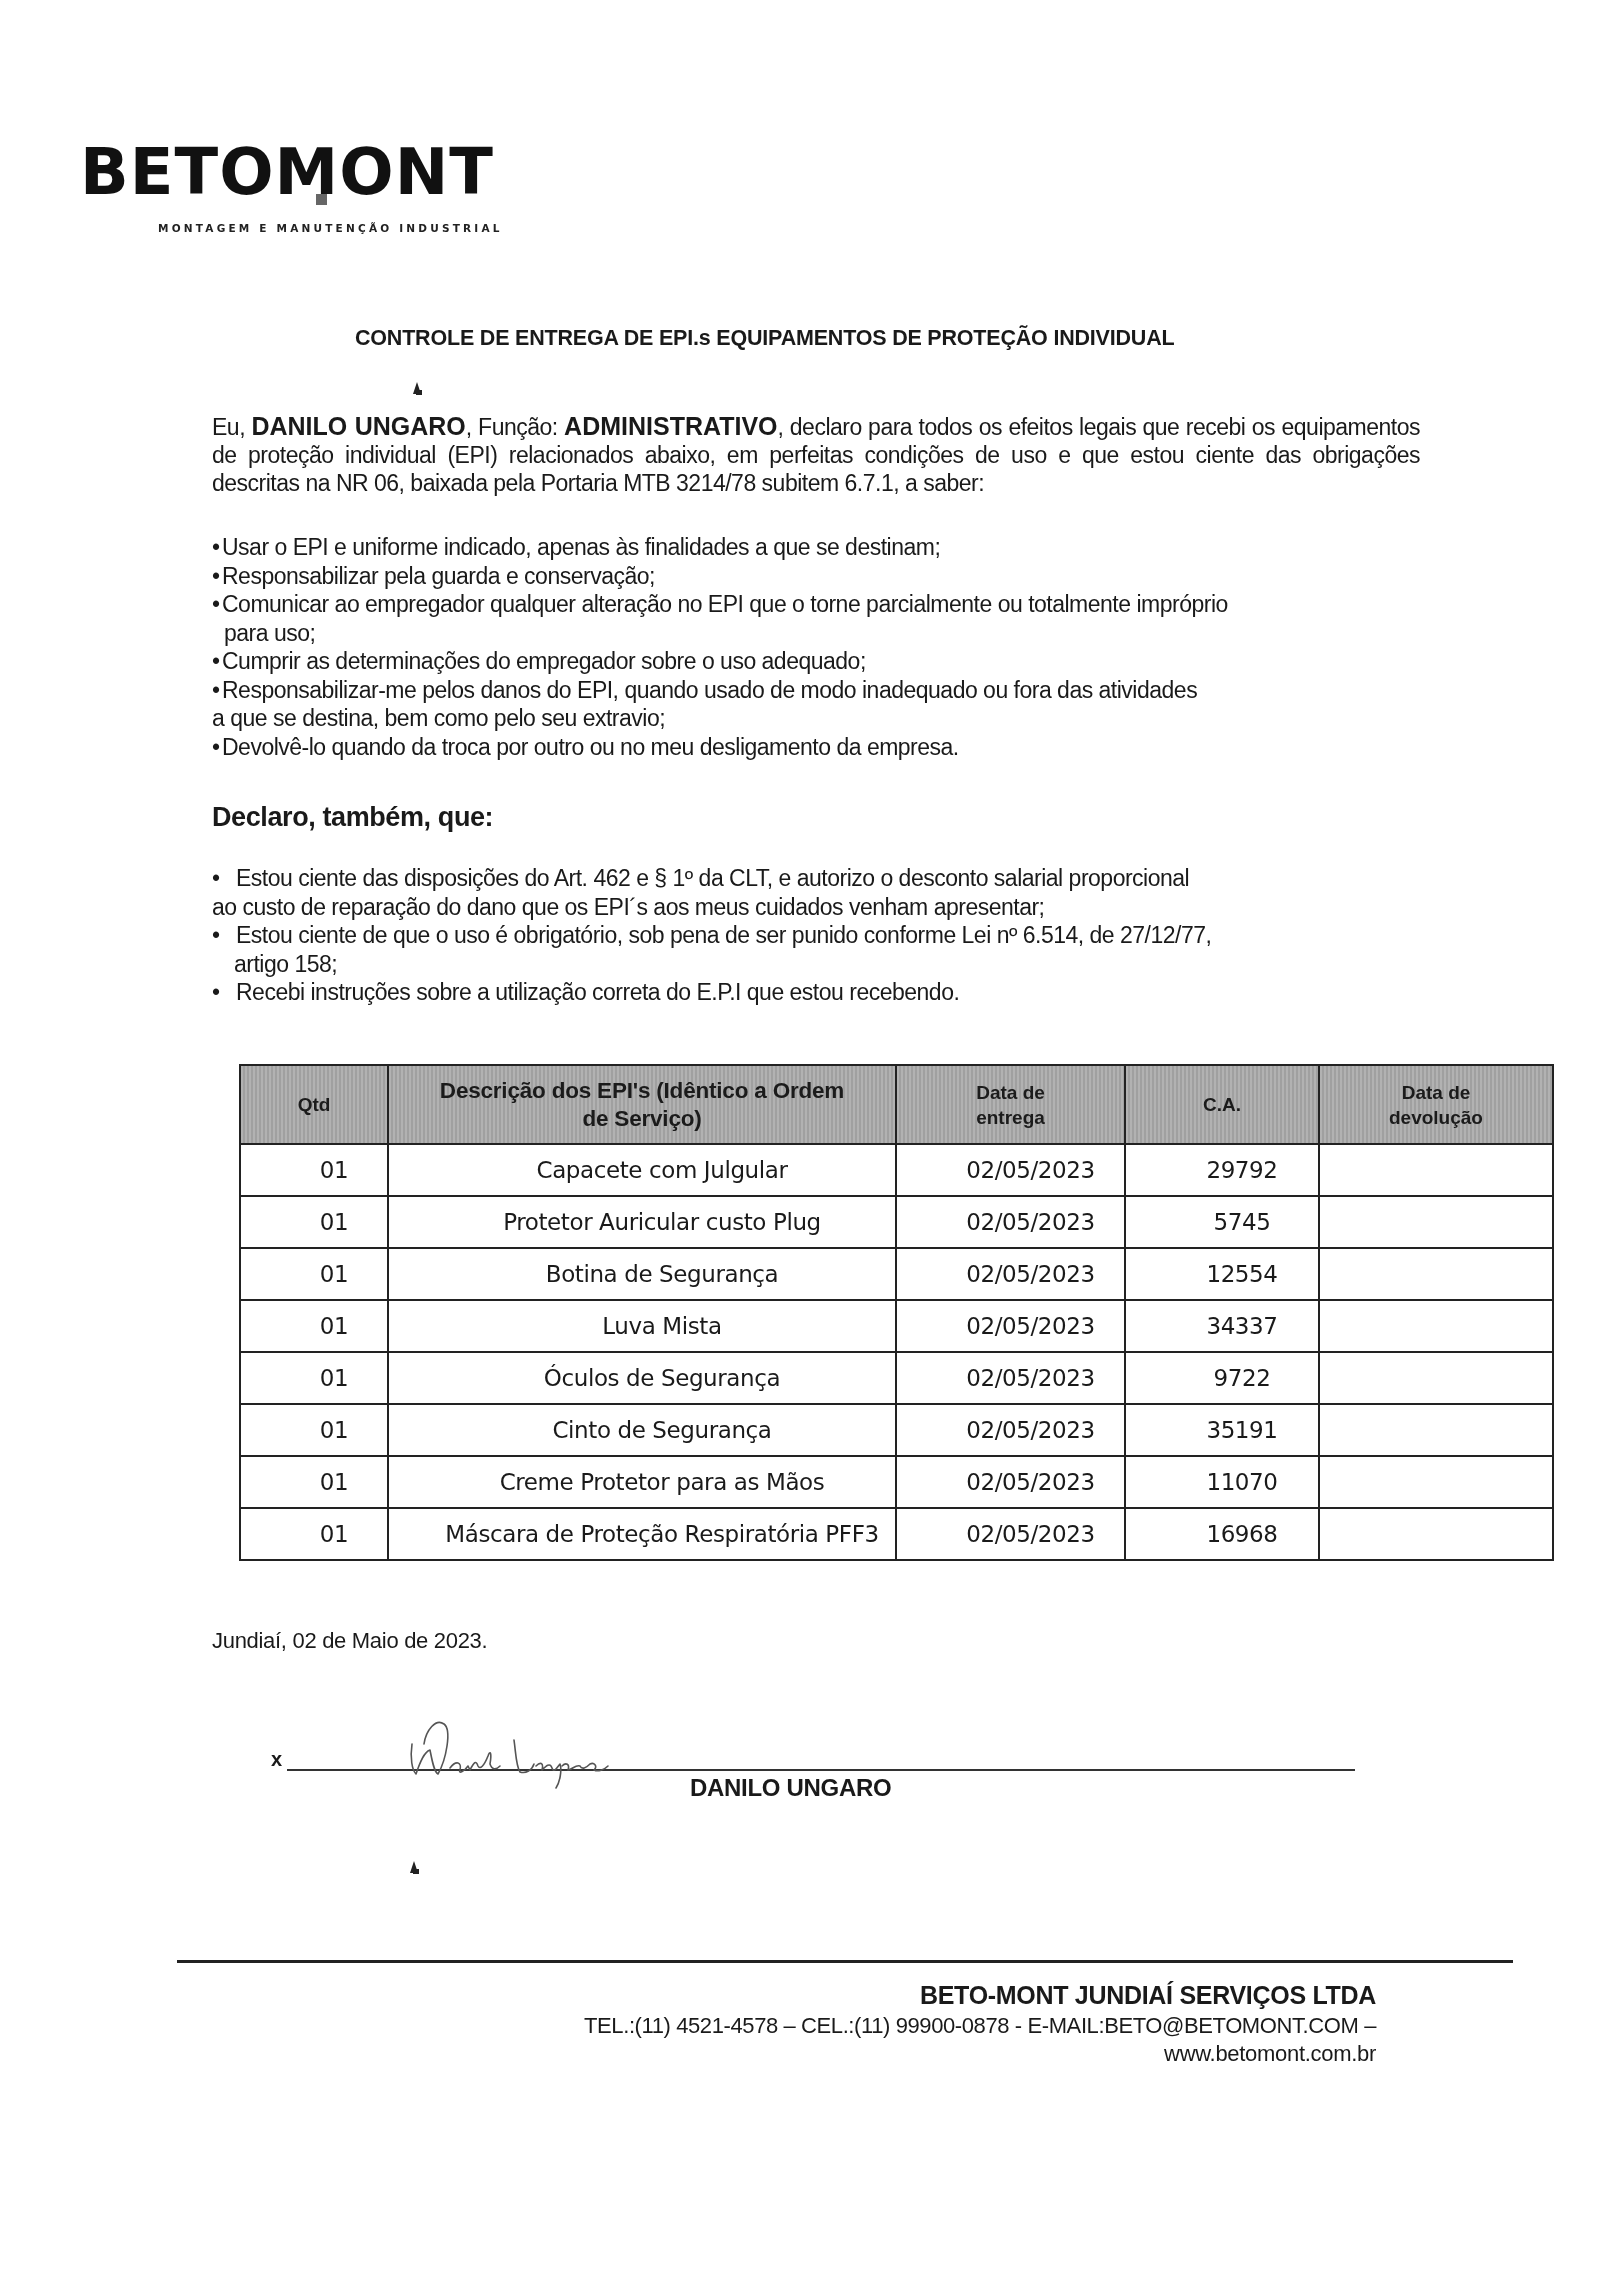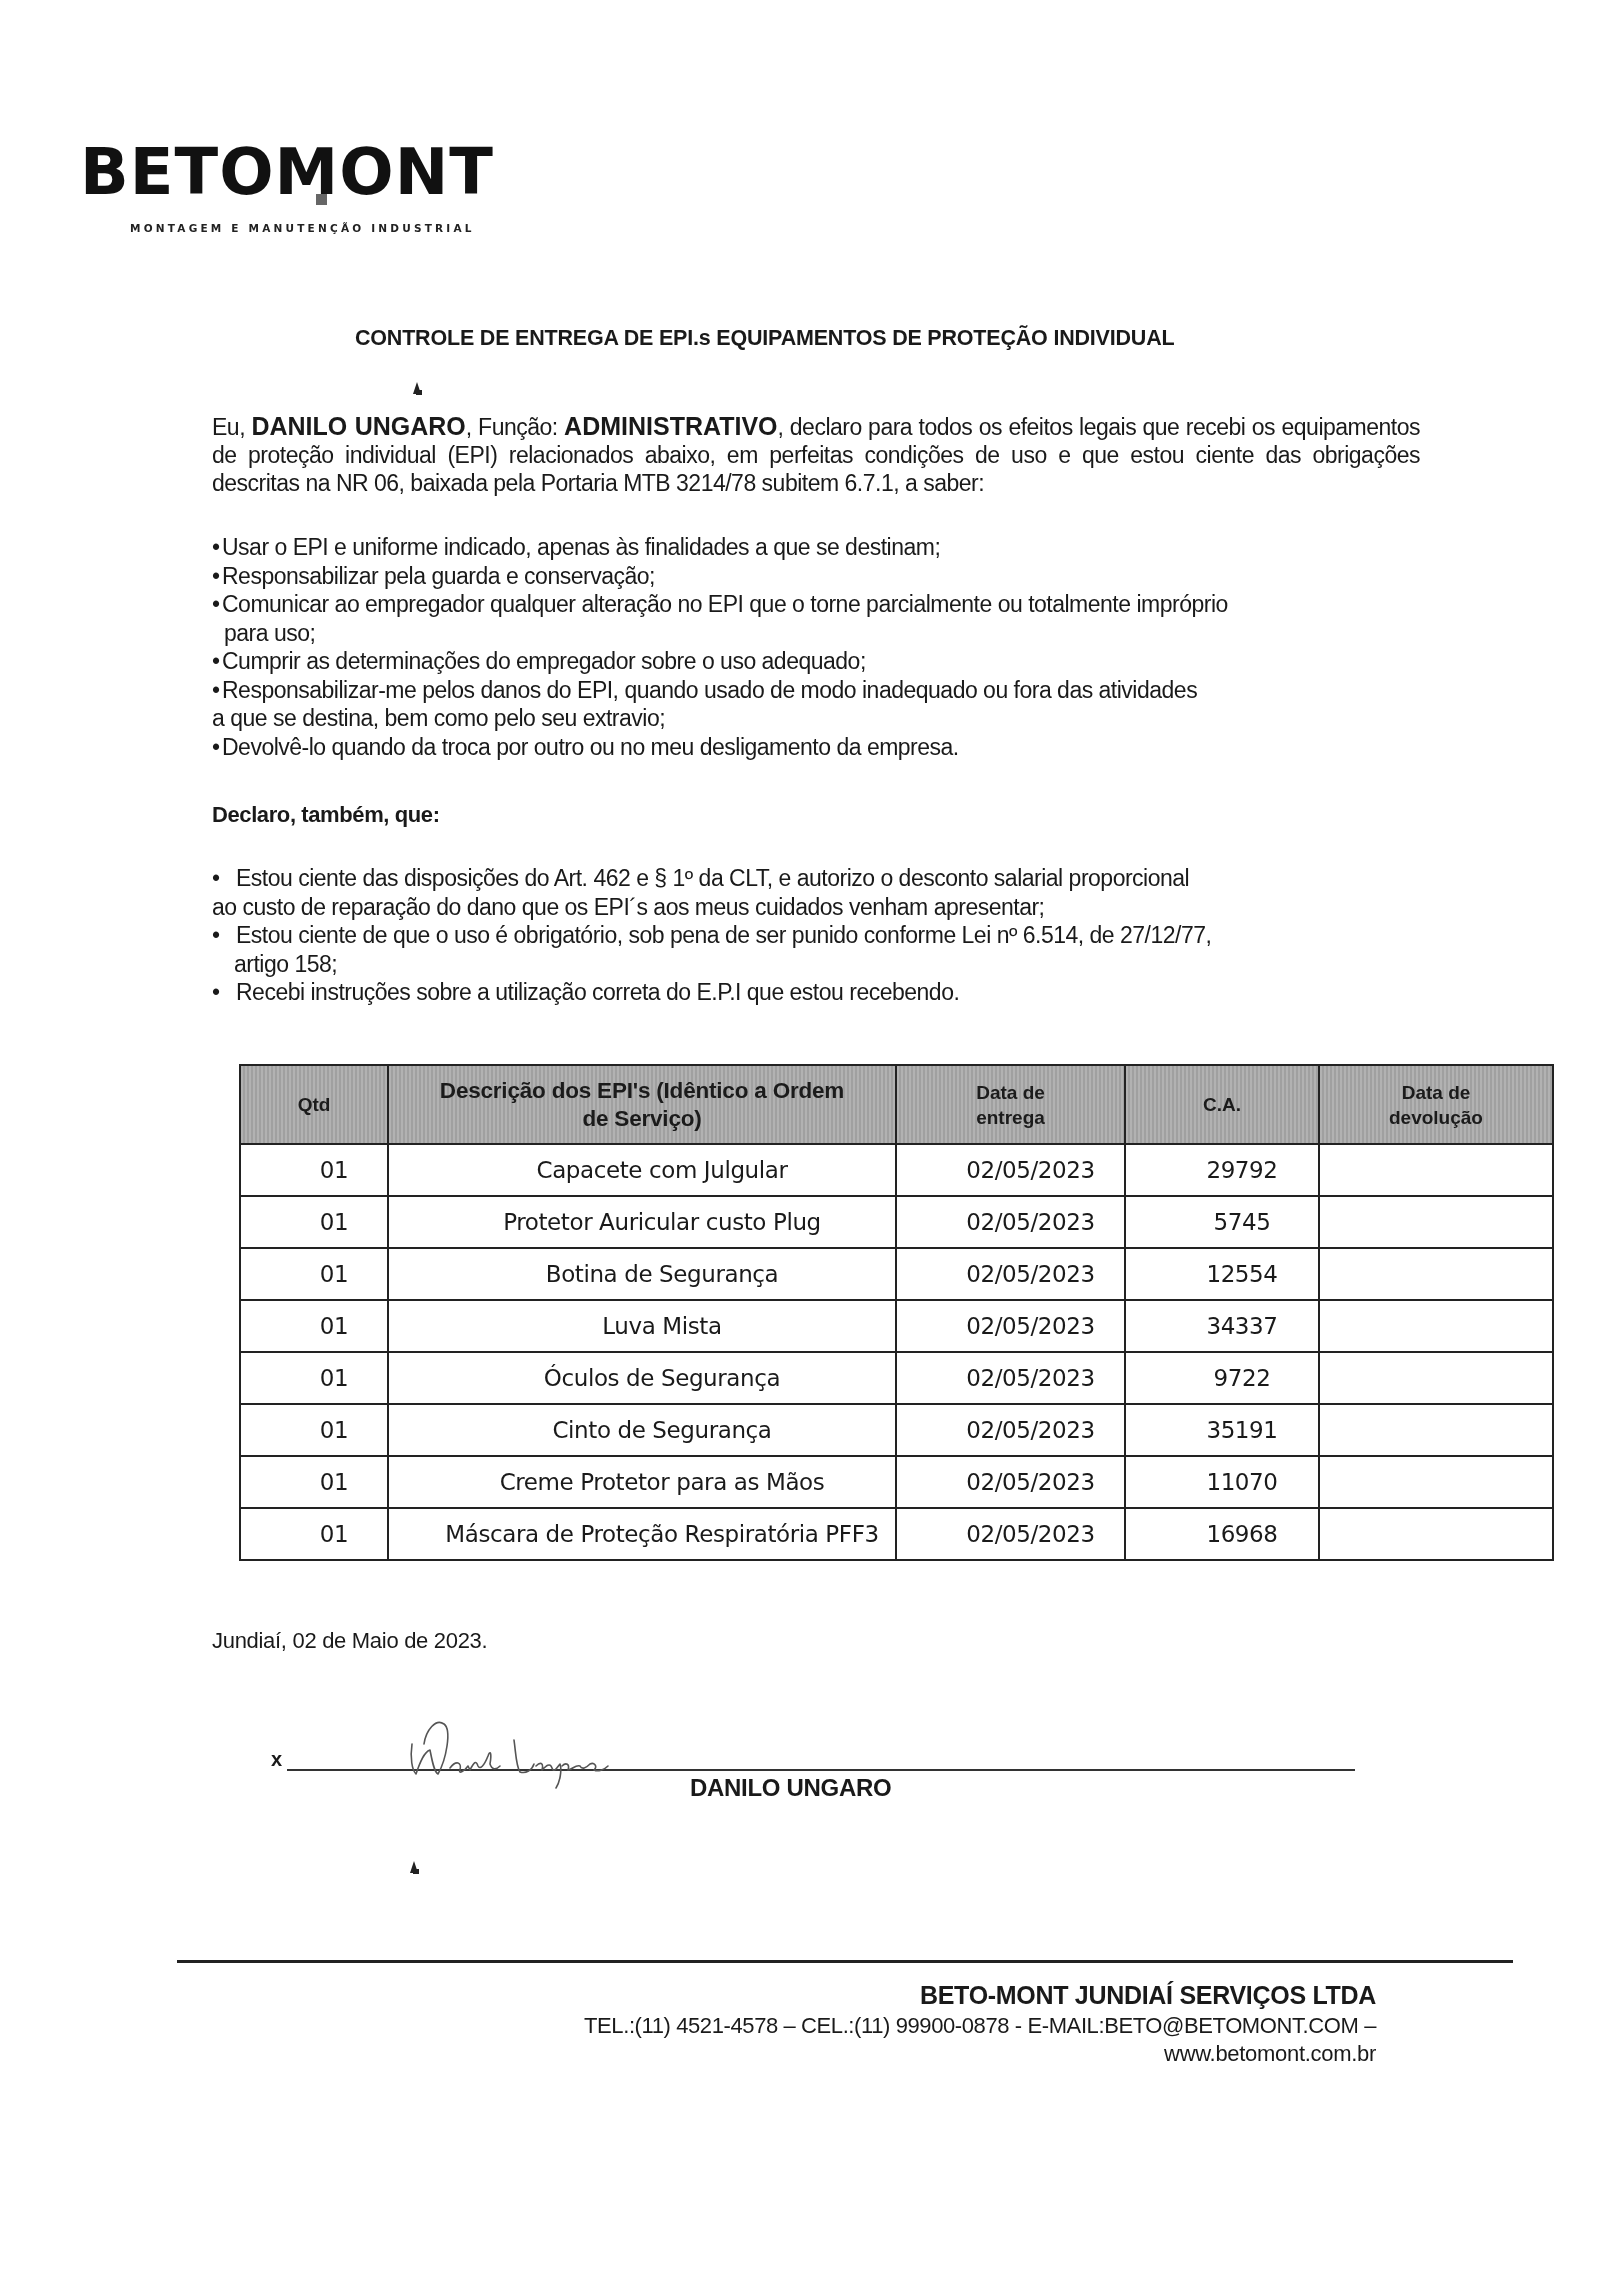--- a/index.html
+++ b/index.html
@@ -6,37 +6,37 @@
   body { width:1600px; height:2280px; position:relative; overflow:hidden; color:#1a1a1a;
          font-family:"Liberation Sans", sans-serif; }
   .abs { position:absolute; }
 
   
   #logo { left:80px; top:140px; width:460px; }
   #logo-word { font-family:"DejaVu Sans", sans-serif; font-weight:bold; font-size:64px; letter-spacing:1px;
                color:#111; line-height:1; position:relative; white-space:nowrap; }
   #logo-word .dot { display:inline-block; width:11px; height:11px; background:#666; position:absolute; }
   #logo-sub { font-family:"DejaVu Sans", sans-serif; font-weight:bold; font-size:10.5px; letter-spacing:3.2px;
-              color:#222; margin-top:18px; margin-left:50px; white-space:nowrap; }
+              color:#222; margin-top:18px; margin-left:78px; white-space:nowrap; }
 
   #doc-title { left:355px; top:326px; font-weight:bold; font-size:21.5px; letter-spacing:-0.2px; white-space:nowrap; }
 
   .cursor { position:absolute; width:0; height:0; border-left:4px solid transparent; border-right:4px solid transparent;
             border-bottom:12px solid #222; }
   .cursor::after { content:""; position:absolute; left:-1px; top:8px; width:6px; height:5px; background:#222; }
 
   #intro { left:212px; top:412px; width:1208px; font-size:23px; line-height:28px; text-align:justify;
            font-family:"Liberation Sans", sans-serif; letter-spacing:-0.5px; }
   #intro b { font-size:25px; letter-spacing:0; }
   .bl { font-size:23px; line-height:28.5px; letter-spacing:-0.5px; white-space:nowrap; }
   .bl .bul { display:inline-block; width:10px; }
   #bullets1 { left:212px; top:533px; }
   #bullets1 .ind { padding-left:12px; }
 
-  #declaro { left:212px; top:802px; font-weight:bold; font-size:22px; letter-spacing:-0.4px; }
+  #declaro { left:212px; top:802px; font-weight:bold; font-size:27px; letter-spacing:-0.4px; }
   #bullets2 { left:212px; top:864px; }
   #bullets2 .bul { width:24px; }
   #bullets2 .ind { padding-left:22px; }
 
   
   #epi-table { left:239px; top:1064px; border-collapse:collapse; font-family:"DejaVu Sans", sans-serif; }
   #epi-table th, #epi-table td { border:2px solid #222; padding:0; text-align:center; }
   #epi-table th { background:#a9a9a9; font-family:"Liberation Sans", sans-serif; font-weight:bold; font-size:19px;
                   line-height:25px; color:#1b1b1b; height:77px;
                   background-image:repeating-linear-gradient(90deg, rgba(255,255,255,0.10) 0 2px, rgba(0,0,0,0.05) 2px 4px); }

